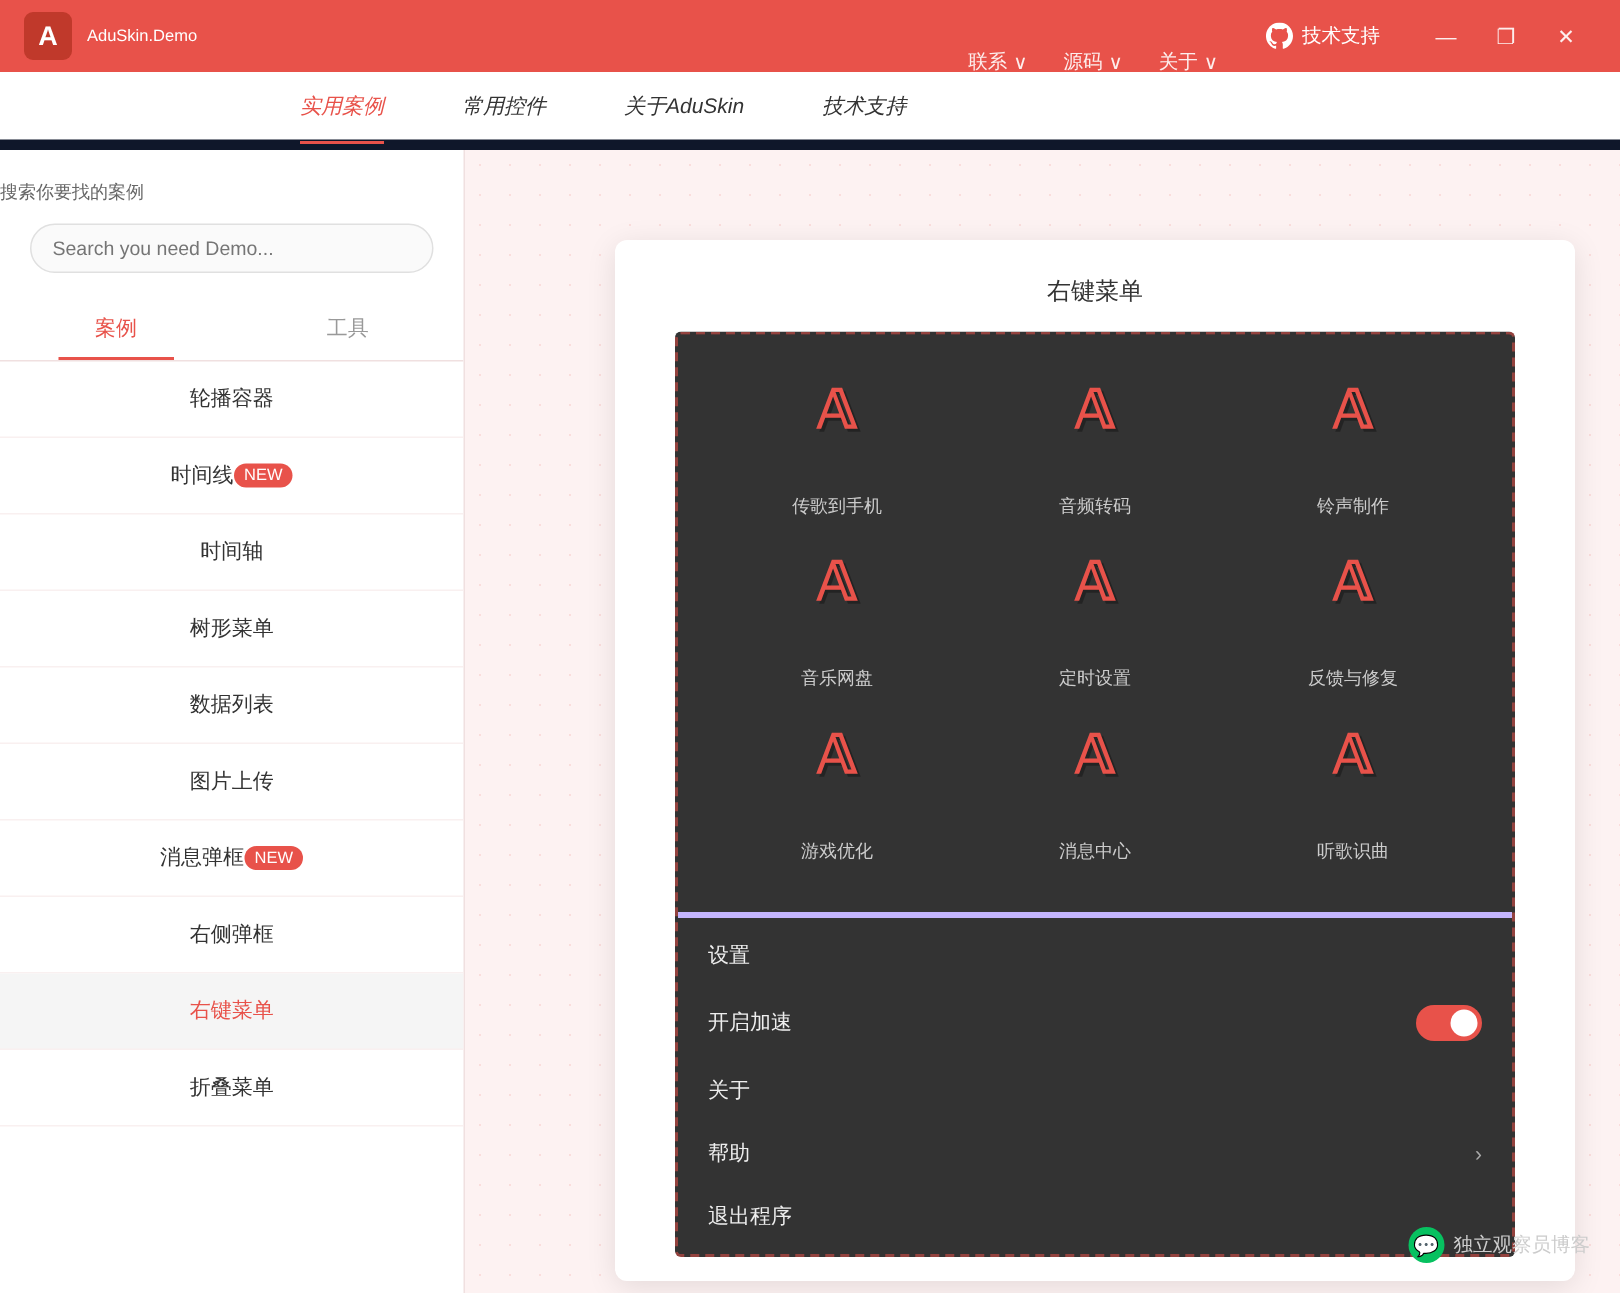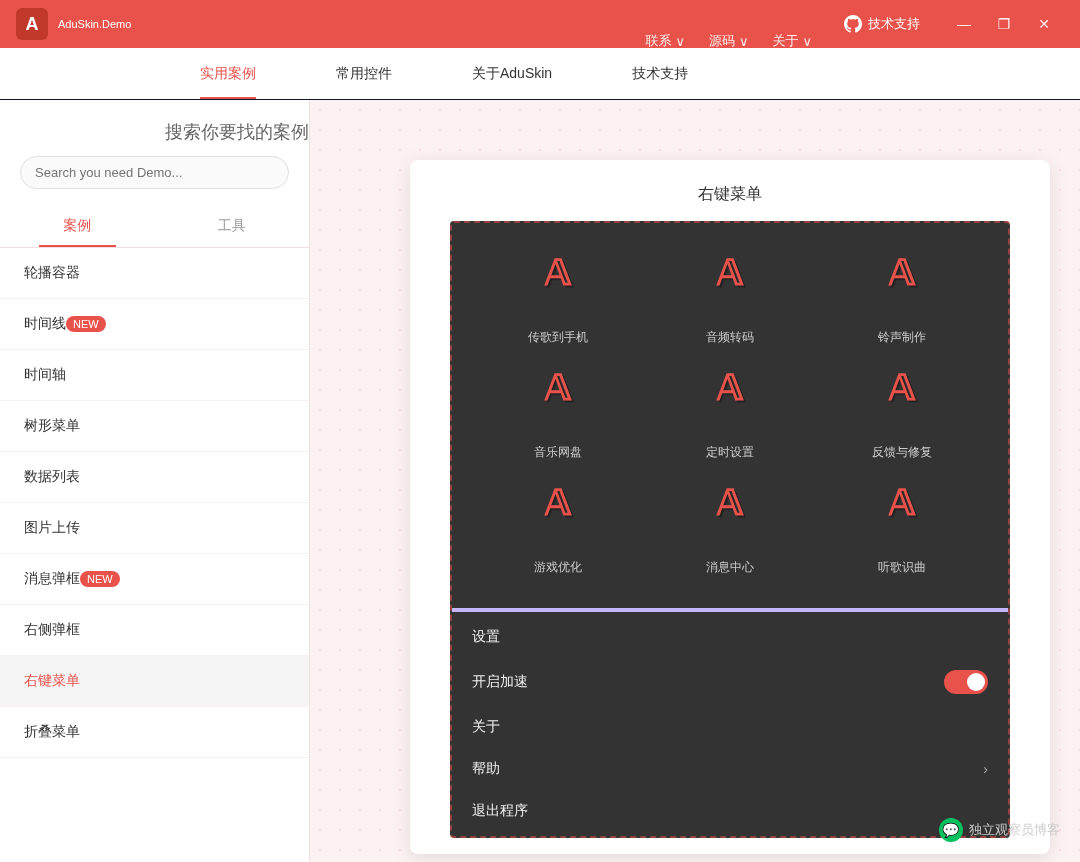--- a/index.html
+++ b/index.html
@@ -39,22 +39,23 @@
       cursor: pointer; font-size: 14px; color: rgba(255,255,255,0.9);
     }
 
     
     #menubar {
       background: white;
       height: 52px;
       display: flex;
       align-items: center;
       padding: 0 200px;
-      border-bottom: 1px solid #0f172a;
-      gap: 80px;
+      border-bottom: 7px solid #0f172a;
+      gap: 52px;
+      font-style: italic;
     }
     .menu-item {
       font-size: 14px; color: #333; cursor: pointer; padding: 16px 0; position: relative;
     }
     .menu-item.active { color: #e8524a; }
     .menu-item.active::after {
       content: ''; position: absolute; bottom: 0; left: 0; right: 0;
       height: 2px; background: #e8524a;
     }
 
@@ -63,22 +64,22 @@
 
     
     #sidebar {
       width: 310px; min-width: 310px;
       background: white;
       border-right: 1px solid #f0e0e0;
       display: flex; flex-direction: column;
       overflow: hidden;
     }
     #sidebar .search-label {
-      text-align: right; padding: 20px 0 12px;
-      font-size: 18px; color: #666;
+      text-align: left; padding: 20px 0 12px;
+      font-size: 12px; color: #666;
     }
     #sidebar .search-box {
       margin: 0 20px 16px;
       position: relative;
     }
     #sidebar .search-input {
       width: 100%; padding: 8px 14px;
       border: 1px solid #e0e0e0; border-radius: 20px;
       font-size: 13px; color: #aaa; outline: none;
       background: #fafafa;
@@ -90,21 +91,21 @@
       flex: 1; text-align: center; padding: 12px 12px;
       font-size: 14px; color: #999; cursor: pointer; position: relative;
     }
     #sidebar .tab.active { color: #e8524a; }
     #sidebar .tab.active::after {
       content: ''; position: absolute; bottom: 0; left: 25%; right: 25%;
       height: 2px; background: #e8524a;
     }
     #sidebar .nav-list { flex: 1; overflow-y: auto; }
     #sidebar .nav-item {
-      display: flex; align-items: center; justify-content: flex-start;
+      display: flex; align-items: center; justify-content: center;
       padding: 16px 24px;
       font-size: 14px; color: #333; cursor: pointer;
       border-bottom: 1px solid #f9f0f0;
     }
     #sidebar .nav-item.active { background: #f5f5f5; color: #e8524a; }
     .badge-new {
       background: #e8524a; color: white; font-size: 11px;
       padding: 2px 7px; border-radius: 10px;
     }
 

